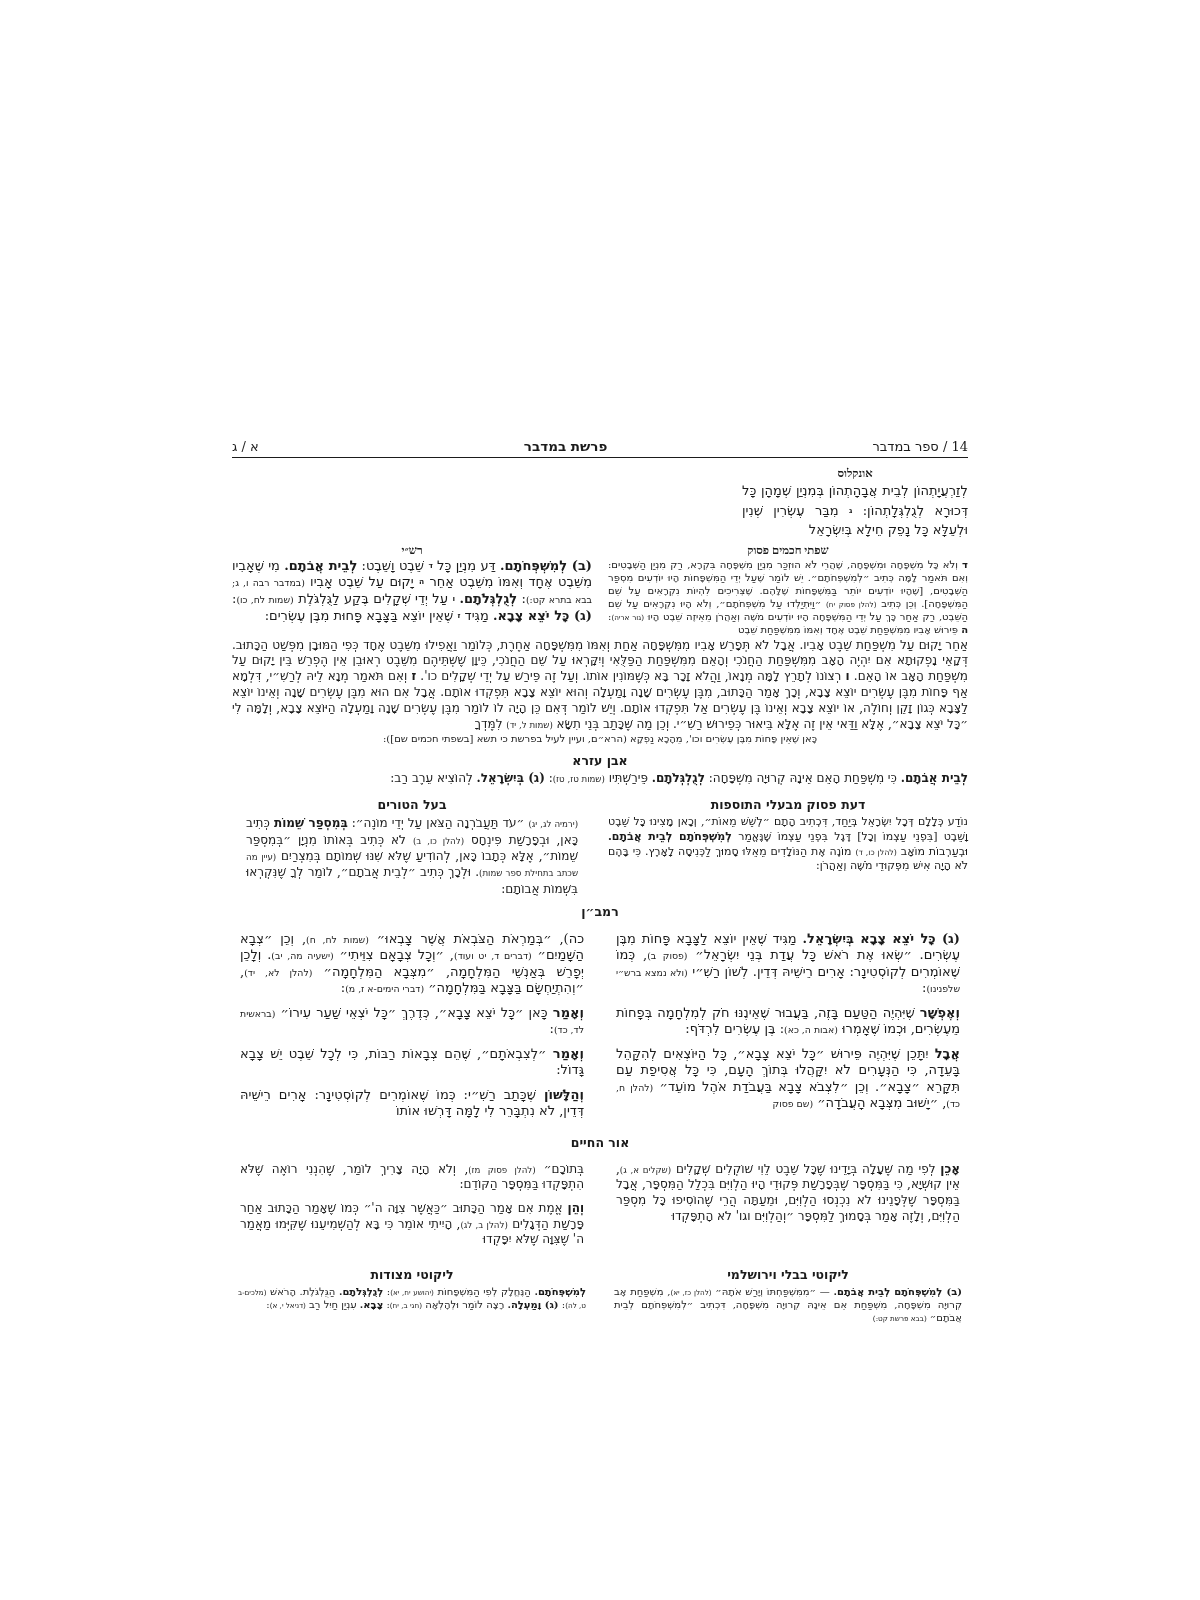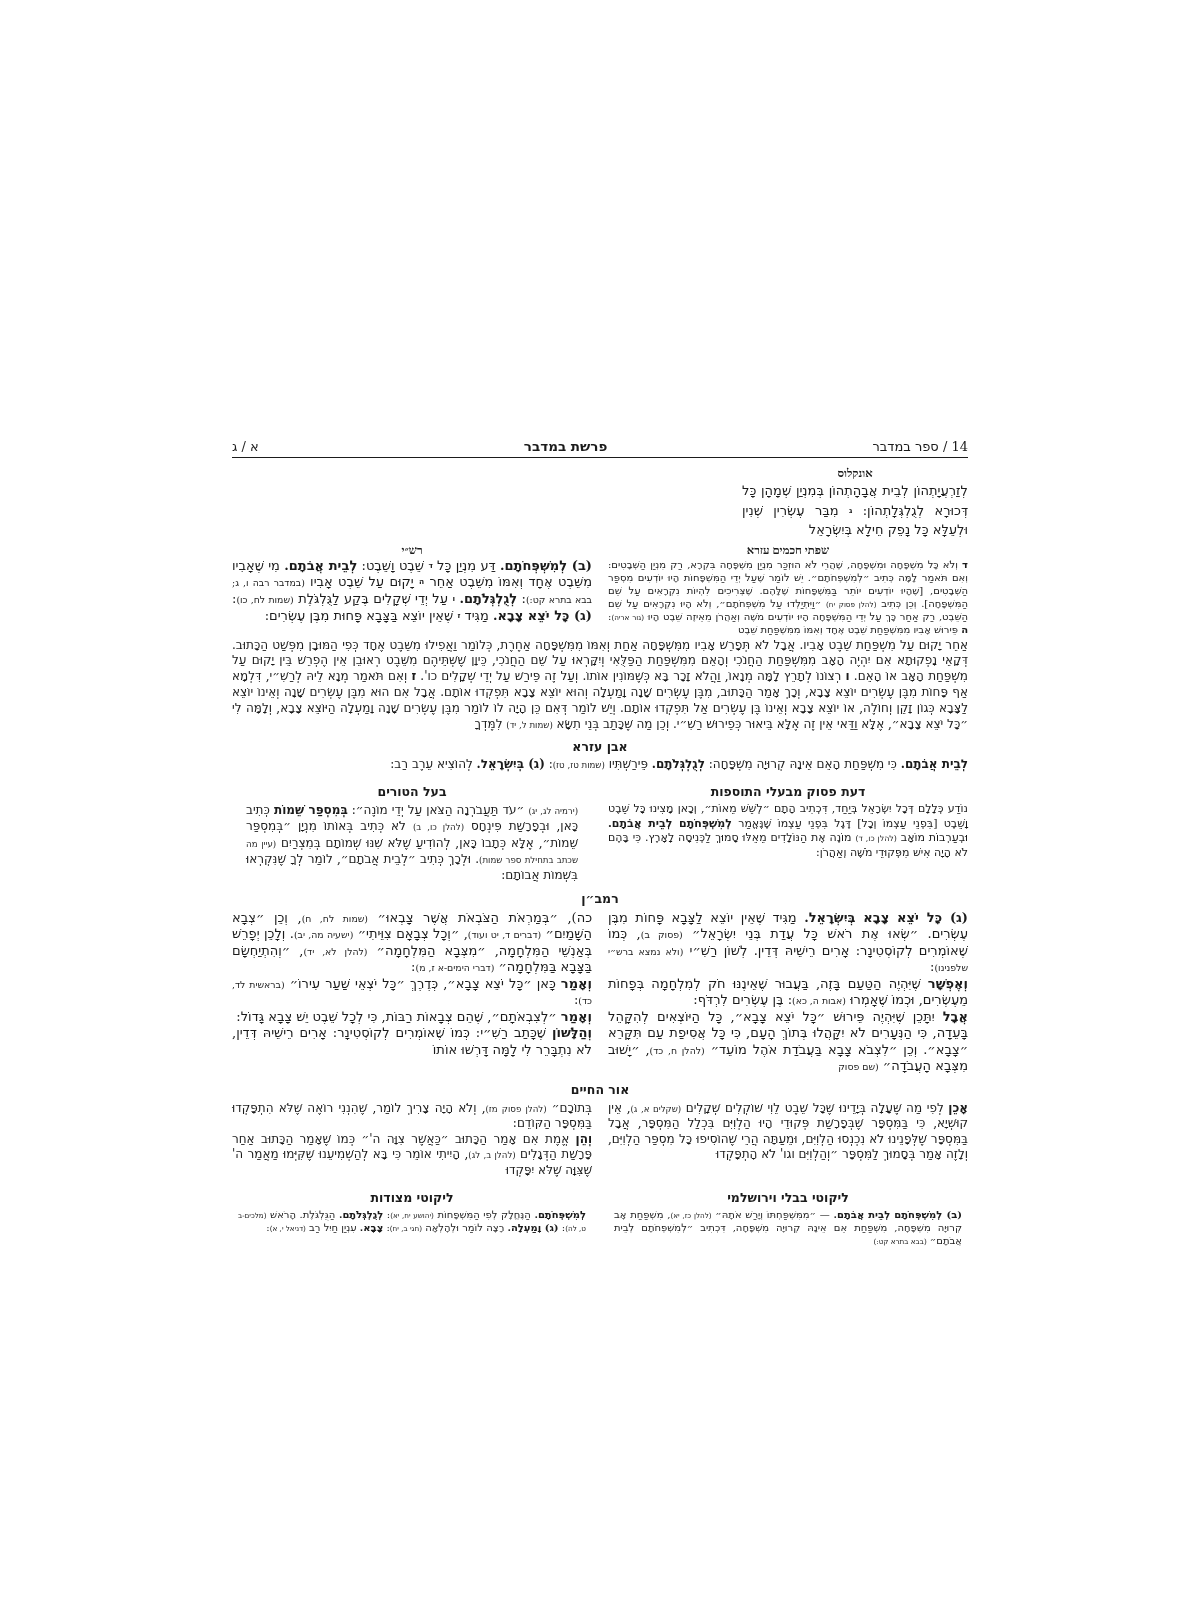--- a/index.html
+++ b/index.html
@@ -16,21 +16,21 @@
   .two-col{display:flex;direction:rtl;gap:16px;align-items:flex-start;margin-top:4px;}
   .two-col .col{flex:1 1 0;min-width:0;}
   .sc-text{font-size:10px;line-height:1.3;text-align:justify;}
   .rashi-text{font-size:13px;line-height:1.3;text-align:justify;}
   .sc-full{font-size:12px;line-height:1.32;text-align:justify;margin-top:2px;}
   .sc-center{font-size:10px;line-height:1.32;text-align:center;}
   .sec-hdr{text-align:center;font-weight:bold;font-size:12.5px;margin:7px 0 3px 0;}
   .ibn-ezra{font-size:12px;line-height:1.3;text-align:justify;}
   .dz-text{font-size:11px;line-height:1.33;text-align:justify;}
   .bh-text{font-size:12px;line-height:1.36;text-align:justify;padding:0 14px;}
-  .ramban p,.oh p{margin:0;}
+  .ramban p,.oh p{margin:8px;}
   .ramban{font-size:13px;line-height:1.27;text-align:justify;}
   .oh{font-size:12px;line-height:1.3;text-align:justify;}
   .lk-text{font-size:10px;line-height:1.32;text-align:justify;padding:0 6px;}
   .b{font-weight:bold;}
   .cite{font-size:72%;}
   .marker{font-size:58%;vertical-align:20%;font-weight:bold;}
 </style>
 </head>
 <body>
 
@@ -45,30 +45,31 @@
 
   <div class="verse-row">
     <div class="onkelos-col">
       <div class="small-hdr">אונקלוס</div>
       <div class="onkelos-text"><span>לְזַרְעֲיָתְהוֹן לְבֵית אֲבָהָתְהוֹן בְּמִנְיַן שְׁמָהָן כָּל דְּכוּרָא לְגֻלְגְּלָתְהוֹן: </span><span class="marker">ג</span><span> מִבַּר עֶשְׂרִין שְׁנִין וּלְעֵלָּא כָּל נָפֵק חֵילָא בְּיִשְׂרָאֵל</span></div>
     </div>
   </div>
 
   <div class="two-col">
     <div class="col">
-      <div class="small-hdr">שפתי חכמים עזרא</div>
+      <div class="small-hdr">שפתי חכמים פסוק</div>
       <div class="sc-text"><span class="b">ד</span><span> וְלֹא כָּל מִשְׁפָּחָה וּמִשְׁפָּחָה, שֶׁהֲרֵי לֹא הוּזְכַּר מִנְיַן מִשְׁפָּחָה בִּקְרָא, רַק מִנְיַן הַשְּׁבָטִים: וְאִם תֹּאמַר לָמָּה כְּתִיב ״לְמִשְׁפְּחֹתָם״. יֵשׁ לוֹמַר שֶׁעַל יְדֵי הַמִּשְׁפָּחוֹת הָיוּ יוֹדְעִים מִסְפַּר הַשְּׁבָטִים, [שֶׁהָיוּ יוֹדְעִים יוֹתֵר בַּמִּשְׁפָּחוֹת שֶׁלָּהֶם. שֶׁצְּרִיכִים לִהְיוֹת נִקְרָאִים עַל שֵׁם הַמִּשְׁפָּחָה]. וְכֵן כְּתִיב </span><span class="cite">(להלן פסוק יח)</span><span> ״וַיִּתְיַלְדוּ עַל מִשְׁפְּחֹתָם״, וְלֹא הָיוּ נִקְרָאִים עַל שֵׁם הַשֵּׁבֶט, רַק אַחַר כָּךְ עַל יְדֵי הַמִּשְׁפָּחָה הָיוּ יוֹדְעִים מֹשֶׁה וְאַהֲרֹן מֵאֵיזֶה שֵׁבֶט הָיוּ </span><span class="cite">(גור אריה)</span><span>: </span><span class="b">ה</span><span> פֵּירוּשׁ אָבִיו מִמִּשְׁפַּחַת שֵׁבֶט אֶחָד וְאִמּוֹ מִמִּשְׁפַּחַת שֵׁבֶט</span></div>
     </div>
     <div class="col">
       <div class="small-hdr">רש״י</div>
       <div class="rashi-text"><span class="b">(ב) לְמִשְׁפְּחֹתָם.</span><span> דַּע מִנְיַן כָּל </span><span class="marker">ד</span><span> שֵׁבֶט וָשֵׁבֶט: </span><span class="b">לְבֵית אֲבֹתָם.</span><span> מִי שֶׁאָבִיו מִשֵּׁבֶט אֶחָד וְאִמּוֹ מִשֵּׁבֶט אַחֵר </span><span class="marker">ה</span><span> יָקוּם עַל שֵׁבֶט אָבִיו </span><span class="cite">(במדבר רבה ו, ג; בבא בתרא קט:)</span><span>: </span><span class="b">לְגֻלְגְּלֹתָם.</span><span> </span><span class="marker">ו</span><span> עַל יְדֵי שְׁקָלִים בֶּקַע לַגֻּלְגֹּלֶת </span><span class="cite">(שמות לח, כו)</span><span>: </span><span class="b">(ג) כָּל יֹצֵא צָבָא.</span><span> מַגִּיד </span><span class="marker">ז</span><span> שֶׁאֵין יוֹצֵא בַּצָּבָא פָּחוּת מִבֶּן עֶשְׂרִים:</span></div>
     </div>
   </div>
 
   <div class="sc-full"><span>אַחֵר יָקוּם עַל מִשְׁפַּחַת שֵׁבֶט אָבִיו. אֲבָל לֹא תְּפָרֵשׁ אָבִיו מִמִּשְׁפָּחָה אַחַת וְאִמּוֹ מִמִּשְׁפָּחָה אַחֶרֶת, כְּלוֹמַר וַאֲפִילוּ מִשֵּׁבֶט אֶחָד כְּפִי הַמּוּבָן מִפְּשַׁט הַכָּתוּב. דְּקָאֵי נָפְקוּתָא אִם יִהְיֶה הָאָב מִמִּשְׁפַּחַת הַחֲנֹכִי וְהָאֵם מִמִּשְׁפַּחַת הַפַּלֻּאִי וְיִקָּרְאוּ עַל שֵׁם הַחֲנֹכִי, כֵּיוָן שֶׁשְּׁתֵּיהֶם מִשֵּׁבֶט רְאוּבֵן אֵין הֶפְרֵשׁ בֵּין יָקוּם עַל מִשְׁפַּחַת הָאָב אוֹ הָאֵם. </span><span class="b">ו</span><span> רְצוֹנוֹ לְתָרֵץ לָמָּה מְנָאוֹ, וַהֲלֹא זָכָר בָּא כְּשֶׁמּוֹנִין אוֹתוֹ. וְעַל זֶה פֵּירַשׁ עַל יְדֵי שְׁקָלִים כו'. </span><span class="b">ז</span><span> וְאִם תֹּאמַר מְנָא לֵיהּ לְרַשִׁ״י, דִּלְמָא אַף פָּחוֹת מִבֶּן עֶשְׂרִים יוֹצֵא צָבָא, וְכָךְ אָמַר הַכָּתוּב, מִבֶּן עֶשְׂרִים שָׁנָה וָמַעְלָה וְהוּא יוֹצֵא צָבָא תִּפְקְדוּ אוֹתָם. אֲבָל אִם הוּא מִבֶּן עֶשְׂרִים שָׁנָה וְאֵינוֹ יוֹצֵא לַצָּבָא כְּגוֹן זָקֵן וְחוֹלֶה, אוֹ יוֹצֵא צָבָא וְאֵינוֹ בֶּן עֶשְׂרִים אַל תִּפְקְדוּ אוֹתָם. וְיֵשׁ לוֹמַר דְּאִם כֵּן הָיָה לוֹ לוֹמַר מִבֶּן עֶשְׂרִים שָׁנָה וָמַעְלָה הַיּוֹצֵא צָבָא, וְלָמָּה לִי ״כָּל יֹצֵא צָבָא״, אֶלָּא וַדַּאי אֵין זֶה אֶלָּא בֵּיאוּר כְּפֵירוּשׁ רַשִׁ״י. וְכֵן מַה שֶּׁכָּתַב בְּנֵי תִשָּׂא </span><span class="cite">(שמות ל, יד)</span><span> לִמֶּדְךָ</span></div>
+  <div class="sc-center">כָּאן שֶׁאֵין פָּחוֹת מִבֶּן עֶשְׂרִים וכו', מֵהָכָא נַפְקָא (הרא״ם, ועיין לעיל בפרשת כי תשא [בשפתי חכמים שם]):</div>
 
   <div class="sec-hdr">אבן עזרא</div>
   <div class="ibn-ezra"><span class="b">לְבֵית אֲבֹתָם.</span><span> כִּי מִשְׁפַּחַת הָאֵם אֵינָהּ קְרוּיָה מִשְׁפָּחָה: </span><span class="b">לְגֻלְגְּלֹתָם.</span><span> פֵּירַשְׁתִּיו </span><span class="cite">(שמות טז, טז)</span><span>: </span><span class="b">(ג) בְּיִשְׂרָאֵל.</span><span> לְהוֹצִיא עֵרֶב רַב:</span></div>
 
   <div class="two-col">
     <div class="col">
       <div class="sec-hdr">דעת פסוק מבעלי התוספות</div>
       <div class="dz-text"><span>נוֹדַע כְּלָלָם דְּכָל יִשְׂרָאֵל בְּיַחַד, דִּכְתִיב הָתָם ״לְשֵׁשׁ מֵאוֹת״, וְכָאן מָצִינוּ כָּל שֵׁבֶט וָשֵׁבֶט [בִּפְנֵי עַצְמוֹ וְכָל] דֶּגֶל בִּפְנֵי עַצְמוֹ שֶׁנֶּאֱמַר </span><span class="b">לְמִשְׁפְּחֹתָם לְבֵית אֲבֹתָם.</span><span> וּבְעַרְבוֹת מוֹאָב </span><span class="cite">(להלן כו, ד)</span><span> מוֹנֶה אֶת הַנּוֹלָדִים מֵאֵלּוּ סָמוּךְ לַכְּנִיסָה לָאָרֶץ. כִּי בָּהֶם לֹא הָיָה אִישׁ מִפְּקוּדֵי מֹשֶׁה וְאַהֲרֹן:</span></div>
     </div>
     <div class="col">
@@ -99,21 +100,21 @@
     </div>
     <div class="col oh">
       <p><span>בְּתוֹכָם״ </span><span class="cite">(להלן פסוק מז)</span><span>, וְלֹא הָיָה צָרִיךְ לוֹמַר, שֶׁהִנְנִי רוֹאֶה שֶׁלֹּא הִתְפָּקְדוּ בַּמִּסְפָּר הַקּוֹדֵם:</span></p>
       <p><span class="b">וְהֵן</span><span> אֱמֶת אִם אָמַר הַכָּתוּב ״כַּאֲשֶׁר צִוָּה ה'״ כְּמוֹ שֶׁאָמַר הַכָּתוּב אַחַר פָּרָשַׁת הַדְּגָלִים </span><span class="cite">(להלן ב, לג)</span><span>, הָיִיתִי אוֹמֵר כִּי בָּא לְהַשְׁמִיעֵנוּ שֶׁקִּיְּמוּ מַאֲמַר ה' שֶׁצִּוָּה שֶׁלֹּא יִפָּקְדוּ</span></p>
     </div>
   </div>
 
   <div class="two-col">
     <div class="col">
       <div class="sec-hdr">ליקוטי בבלי וירושלמי</div>
-      <div class="lk-text"><span class="b">(ב) לְמִשְׁפְּחֹתָם לְבֵית אֲבֹתָם.</span><span> — ״מִמִּשְׁפַּחְתּוֹ וְיָרַשׁ אֹתָהּ״ </span><span class="cite">(להלן כז, יא)</span><span>, מִשְׁפַּחַת אָב קְרוּיָה מִשְׁפָּחָה, מִשְׁפַּחַת אֵם אֵינָהּ קְרוּיָה מִשְׁפָּחָה, דִּכְתִיב ״לְמִשְׁפְּחֹתָם לְבֵית אֲבֹתָם״ </span><span class="cite">(בבא בתרא קט:)</span></div>
+      <div class="lk-text"><span class="b">(ב) לְמִשְׁפְּחֹתָם לְבֵית אֲבֹתָם.</span><span> — ״מִמִּשְׁפַּחְתּוֹ וְיָרַשׁ אֹתָהּ״ </span><span class="cite">(להלן כז, יא)</span><span>, מִשְׁפַּחַת אָב קְרוּיָה מִשְׁפָּחָה, מִשְׁפַּחַת אֵם אֵינָהּ קְרוּיָה מִשְׁפָּחָה, דִּכְתִיב ״לְמִשְׁפְּחֹתָם לְבֵית אֲבֹתָם״ </span><span class="cite">(בבא פרשת קט:)</span></div>
     </div>
     <div class="col">
       <div class="sec-hdr">ליקוטי מצודות</div>
       <div class="lk-text"><span class="b">לְמִשְׁפְּחֹתָם.</span><span> הַנֶּחֱלָק לְפִי הַמִּשְׁפָּחוֹת </span><span class="cite">(יהושע יח, יא)</span><span>: </span><span class="b">לְגֻלְגְּלֹתָם.</span><span> הַגֻּלְגֹּלֶת. הָרֹאשׁ </span><span class="cite">(מלכים-ב ט, לה)</span><span>: </span><span class="b">(ג) וָמַעְלָה.</span><span> רָצָה לוֹמַר וּלְהָלְאָה </span><span class="cite">(חגי ב, יח)</span><span>: </span><span class="b">צָבָא.</span><span> עִנְיַן חַיִל רַב </span><span class="cite">(דניאל י, א)</span><span>:</span></div>
     </div>
   </div>
 
 </div>
 
 </body></html>

